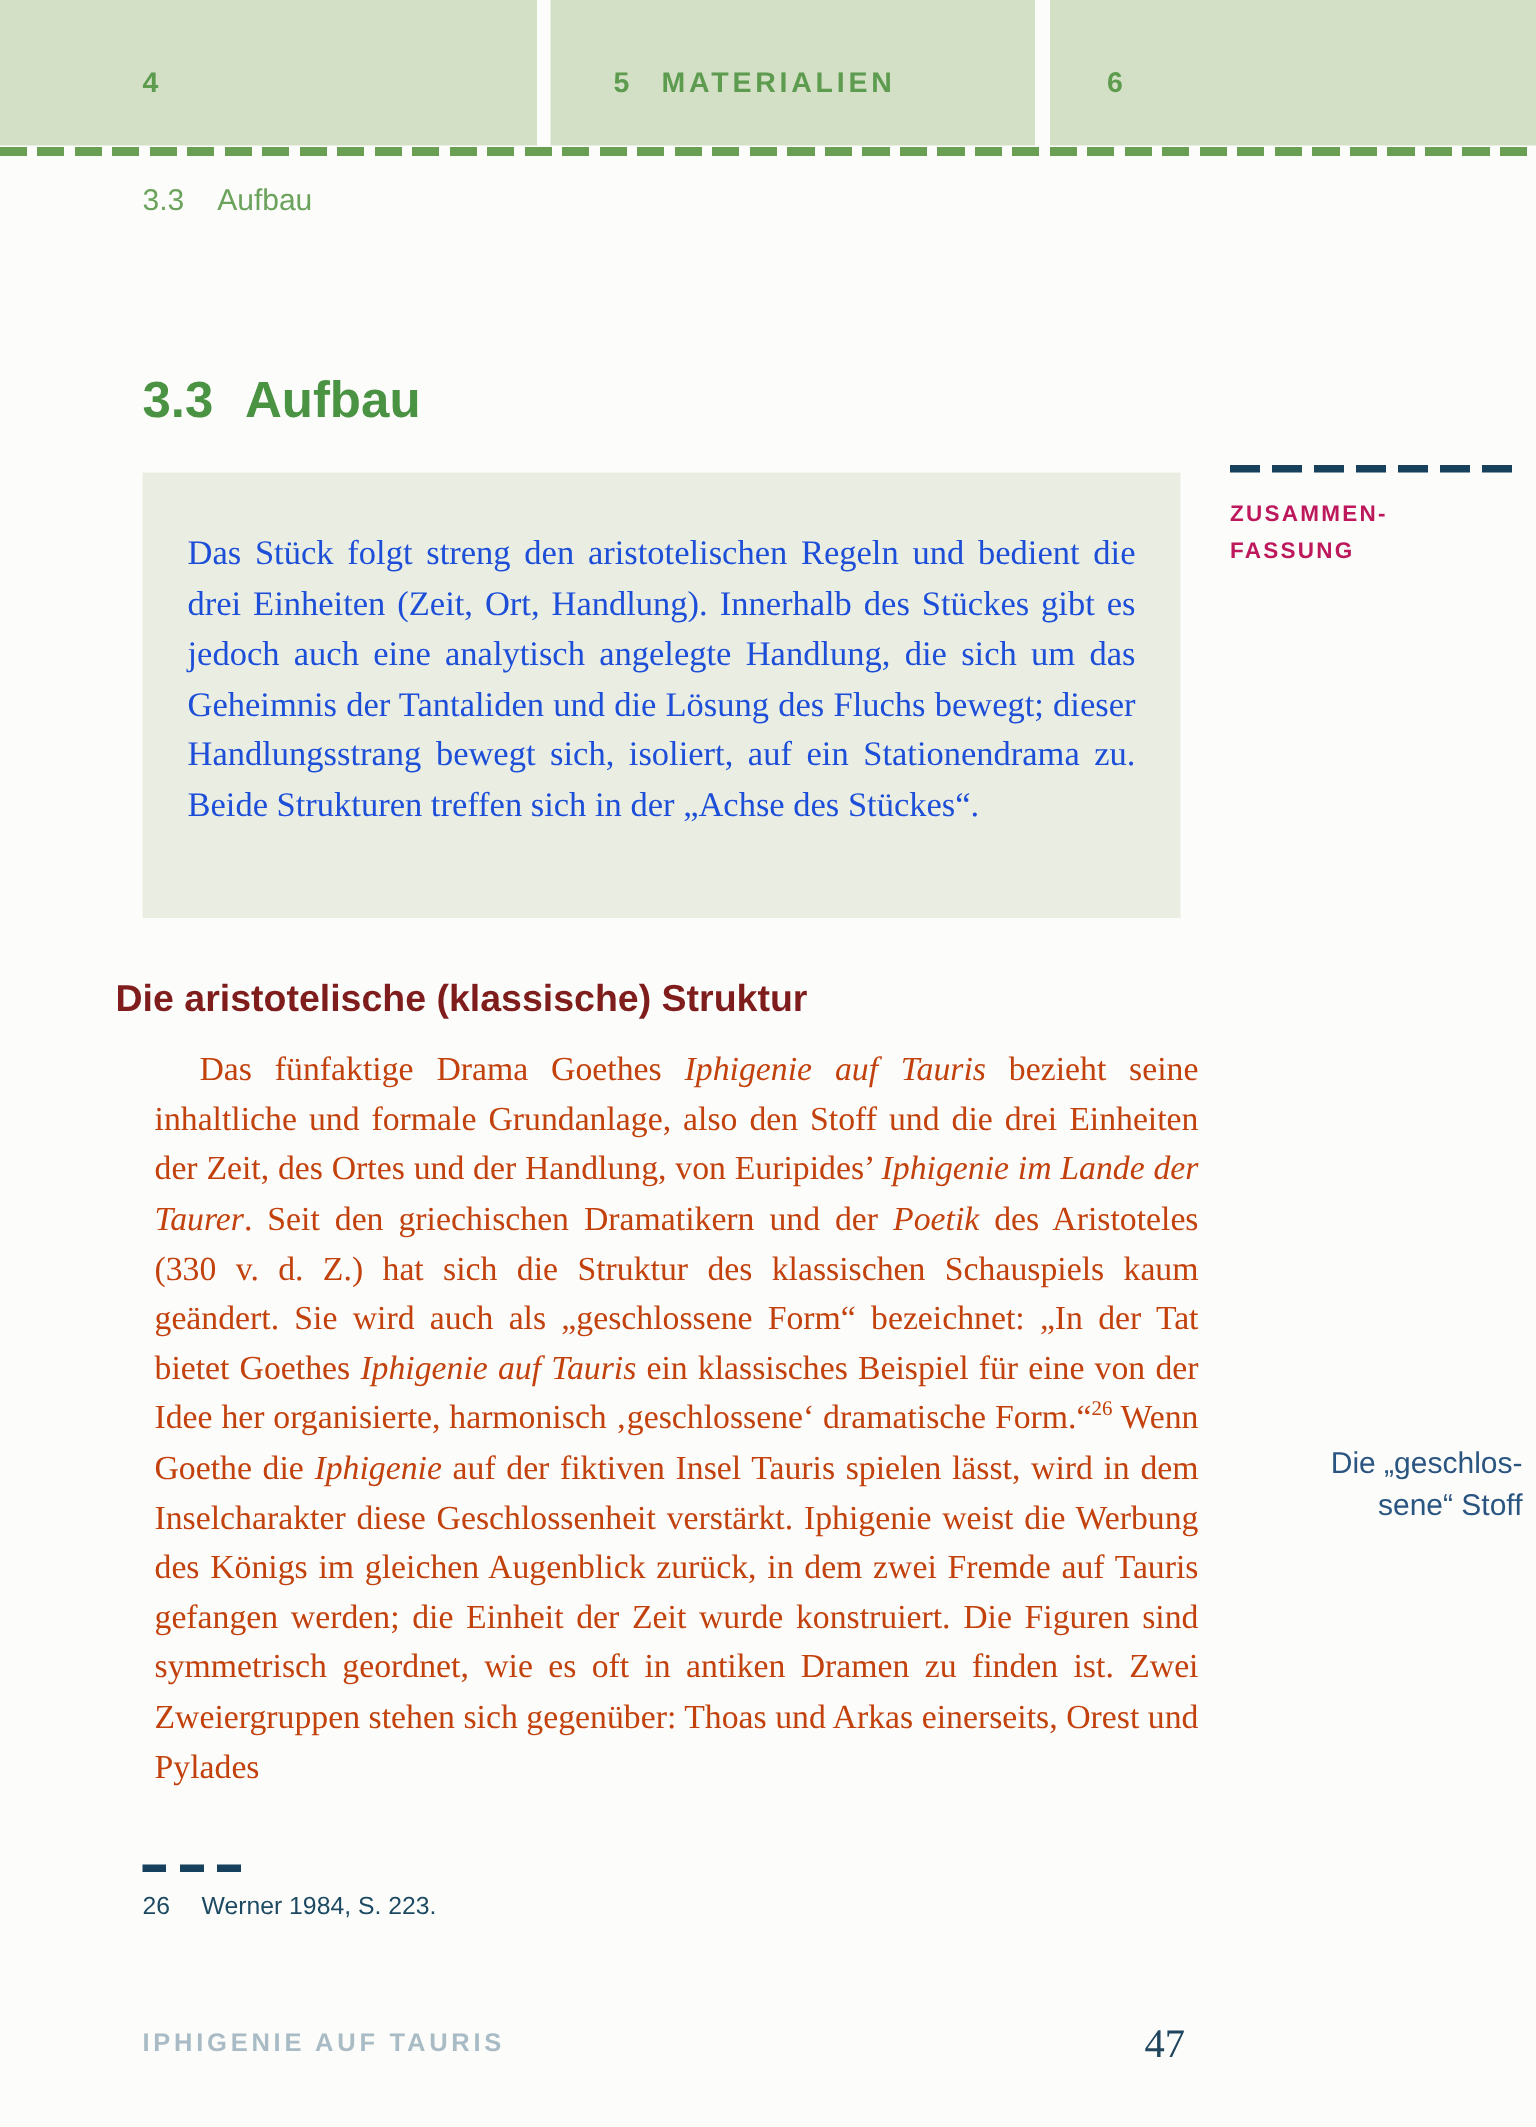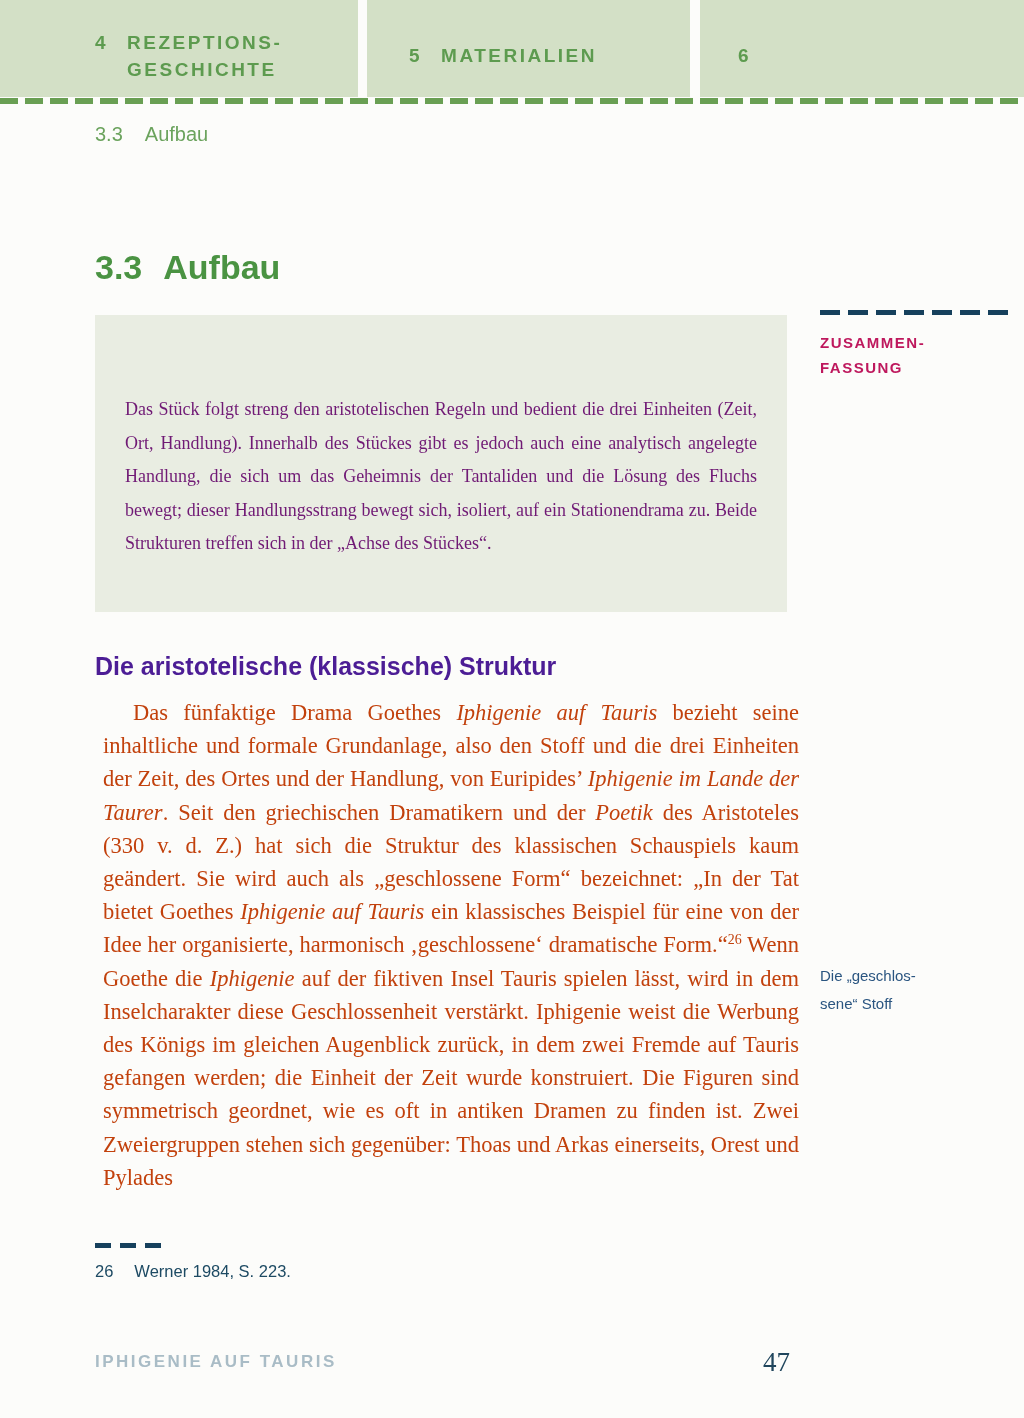--- a/index.html
+++ b/index.html
@@ -72,53 +72,52 @@
 
   
   .summary-box {
     position: absolute; top: 315px; left: 95px;
     width: 692px; height: 297px;
     background: #e9ede2;
     padding: 37px 30px 0 30px;
   }
   .summary-text {
     font-family: "Liberation Serif", serif;
-    font-size: 18px; line-height: 33.5px;
-    color: #701a75;
+    font-size: 23px; line-height: 33.5px;
+    color: #1d4ed8;
     text-align: justify;
     hyphens: auto;
-    margin-top: 41px;
   }
   .summary-label {
     position: absolute; top: 330px; left: 820px;
     color: #be185d; font-size: 15px; font-weight: bold;
     letter-spacing: 1.5px; line-height: 25px;
   }
 
   
   .section-heading {
-    position: absolute; top: 652px; left: 95px;
-    color: #4c1d95; font-size: 25px; font-weight: bold;
+    position: absolute; top: 652px; left: 77px;
+    color: #7f1d1d; font-size: 25px; font-weight: bold;
   }
   .body-text {
     position: absolute; top: 696px; left: 103px;
     width: 696px;
     font-family: "Liberation Serif", serif;
     font-size: 22.5px; line-height: 33.2px;
     color: #c2410c;
     text-align: justify;
     text-indent: 30px;
     hyphens: auto;
   }
   .body-text sup { font-size: 0.62em; line-height: 0; vertical-align: super; }
 
   .margin-note {
     position: absolute; top: 962px; left: 820px;
     width: 195px;
-    color: #2a5580; font-size: 15px; line-height: 28px;
+    color: #2a5580; font-size: 20px; line-height: 28px; text-align: right;
   }
 
   
   .footnote {
     position: absolute; top: 1262px; left: 95px;
     color: #1d4a63; font-size: 16.5px;
     display: flex; gap: 21px;
   }
   .footnote-ref { cursor: pointer; }
 
@@ -136,24 +135,20 @@
 </style>
 </head>
 <body>
 
 <div class="page">
 
   <div class="tabs-band">
     <div class="tab tab-1">
       <div class="tab-inner">
         <span class="tab-number">4</span>
-        <span class="tab-lines">
-          <span class="tab-line">REZEPTIONS-</span>
-          <span class="tab-line">GESCHICHTE</span>
-        </span>
       </div>
     </div>
     <div class="tab tab-2">
       <div class="tab-inner">
         <span class="tab-number">5</span>
         <span class="tab-lines">
           <span class="tab-line">MATERIALIEN</span>
         </span>
       </div>
     </div>

